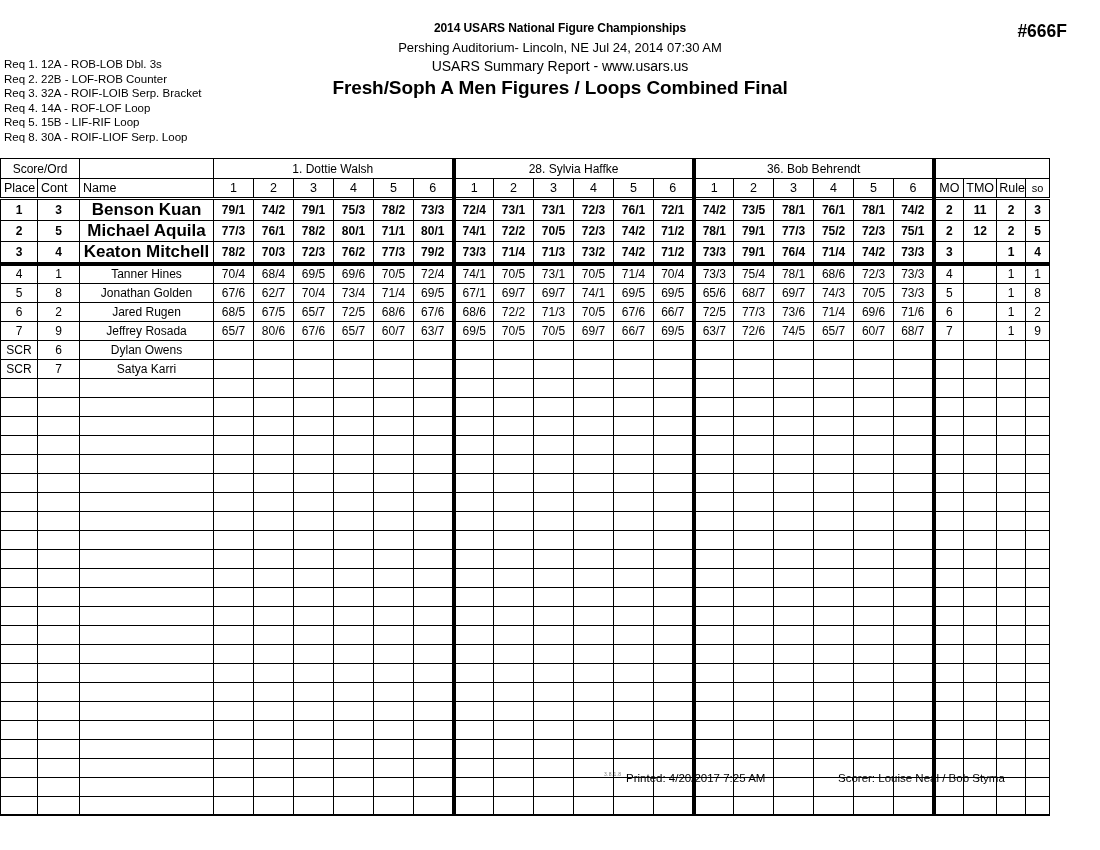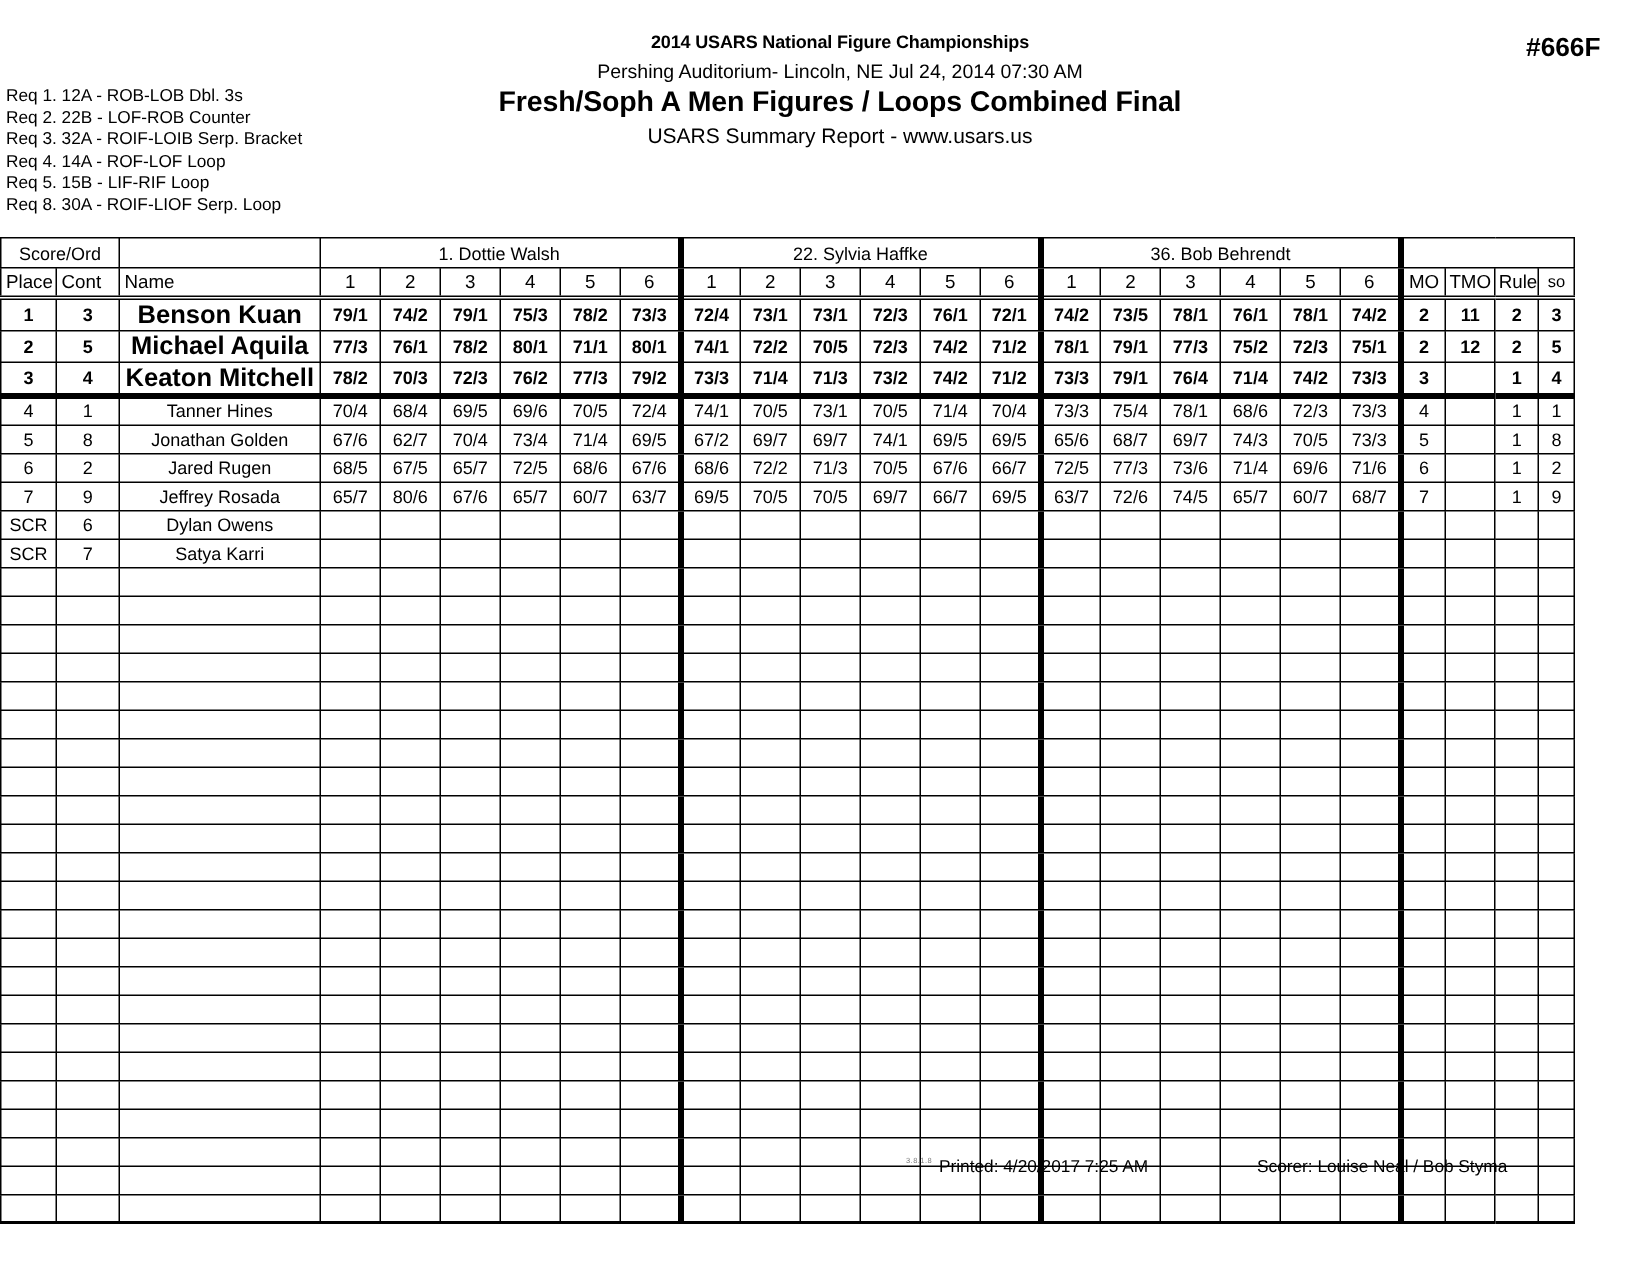--- a/index.html
+++ b/index.html
@@ -169,22 +169,22 @@
     <div class="req-line">Req  2.  22B - LOF-ROB Counter</div>
     <div class="req-line">Req  3.  32A - ROIF-LOIB Serp. Bracket</div>
     <div class="req-line">Req  4.  14A - ROF-LOF Loop</div>
     <div class="req-line">Req  5.  15B - LIF-RIF Loop</div>
     <div class="req-line">Req  8.  30A - ROIF-LIOF Serp. Loop</div>
   </div>
 
   <div id="title-block">
     <div id="title-main">2014 USARS National Figure Championships</div>
     <div id="title-venue">Pershing Auditorium- Lincoln, NE  Jul 24, 2014  07:30 AM</div>
+    <div id="title-report">USARS Summary Report - www.usars.us</div>
     <div id="title-event">Fresh/Soph A Men Figures / Loops Combined Final</div>
-    <div id="title-report">USARS Summary Report - www.usars.us</div>
   </div>
 
   <div id="event-code">#666F</div>
 </div>
 
 <div id="grid-wrap">
   <table class="grid">
     <colgroup>
       <col style="width:37px">
       <col style="width:42px">
@@ -210,21 +210,21 @@
       <col style="width:30px">
         <col style="width:33px">
         <col style="width:29px">
         <col style="width:24px">
     </colgroup>
     <tbody id="grid-body">
         <tr class="judge-head">
           <td class="scoreord" colspan="2">Score/Ord</td>
           <td class="scoreord-blank"></td>
           <td class="judge-name" colspan="6">1.  Dottie Walsh</td>
-          <td class="judge-name jsep-left" colspan="6">22.  Sylvia Haffke</td>
+          <td class="judge-name jsep-left" colspan="6">28.  Sylvia Haffke</td>
           <td class="judge-name jsep-left jsep-right" colspan="6">36.  Bob Behrendt</td>
           <td class="scoreord-blank" colspan="4"></td>
         </tr>
         <tr class="col-head header-underline">
           <td class="lbl-place">Place</td>
           <td class="lbl-cont">Cont</td>
           <td class="lbl-name">Name</td>
           <td>1</td>
           <td>2</td>
           <td>3</td>
@@ -359,21 +359,21 @@
         <tr class="rank-row">
           <td class="c-place">5</td>
           <td class="c-cont">8</td>
           <td class="c-name">Jonathan Golden</td>
           <td class="c-score">67/6</td>
           <td class="c-score">62/7</td>
           <td class="c-score">70/4</td>
           <td class="c-score">73/4</td>
           <td class="c-score">71/4</td>
           <td class="c-score">69/5</td>
-          <td class="c-score jsep-left">67/2</td>
+          <td class="c-score jsep-left">67/1</td>
           <td class="c-score">69/7</td>
           <td class="c-score">69/7</td>
           <td class="c-score">74/1</td>
           <td class="c-score">69/5</td>
           <td class="c-score">69/5</td>
           <td class="c-score jsep-left">65/6</td>
           <td class="c-score">68/7</td>
           <td class="c-score">69/7</td>
           <td class="c-score">74/3</td>
           <td class="c-score">70/5</td>

